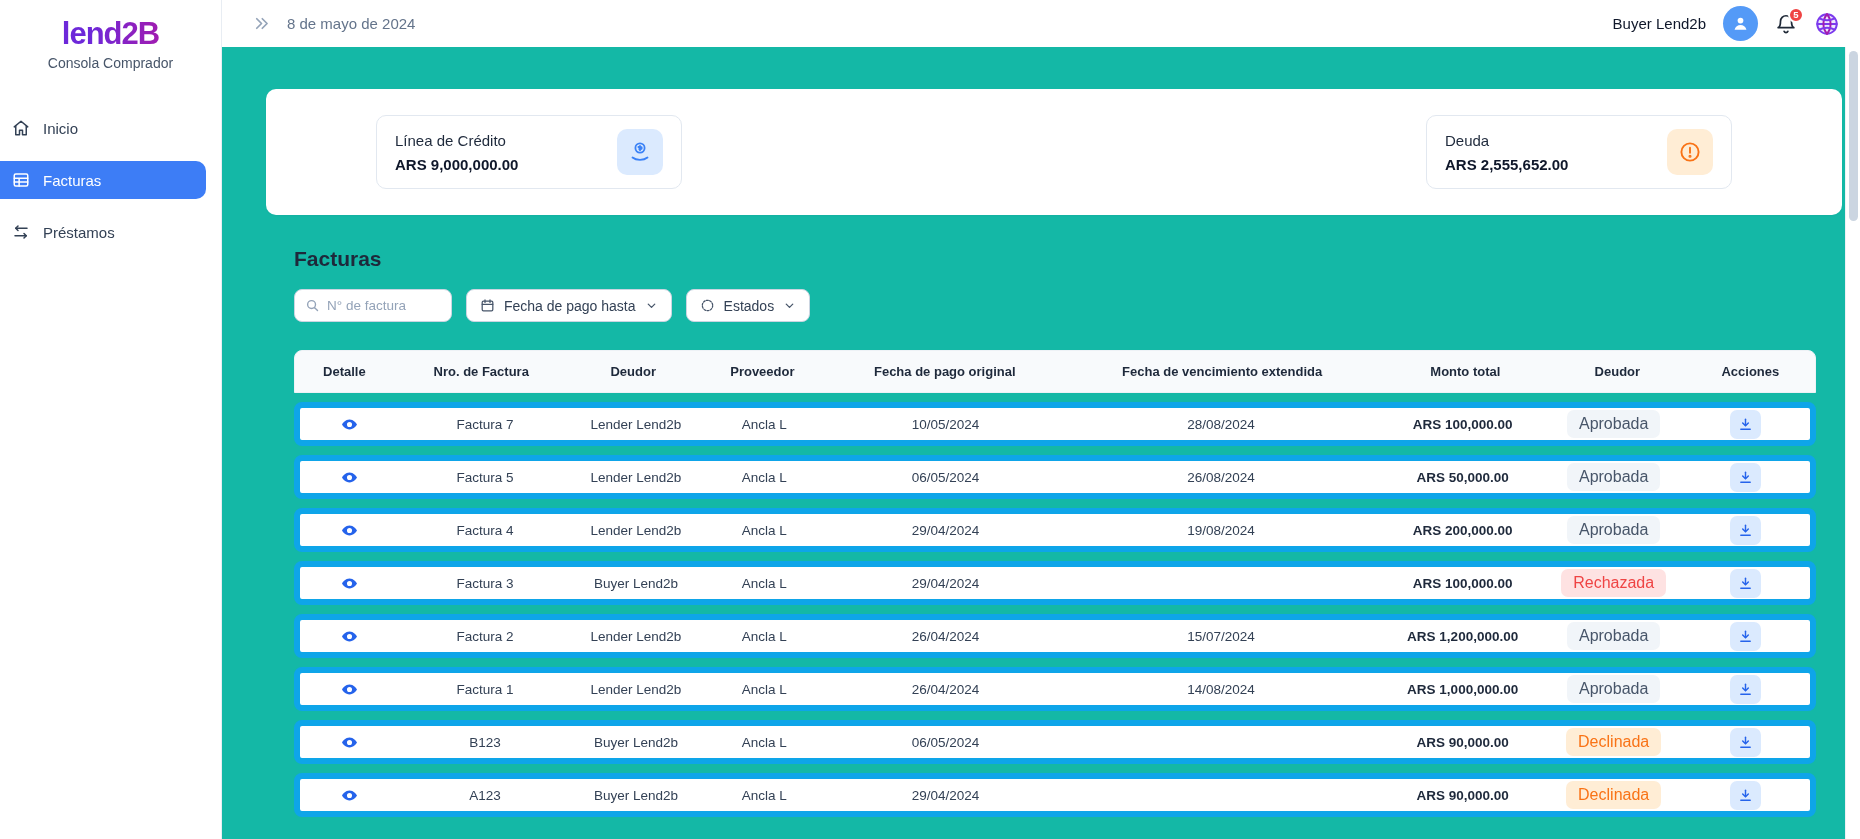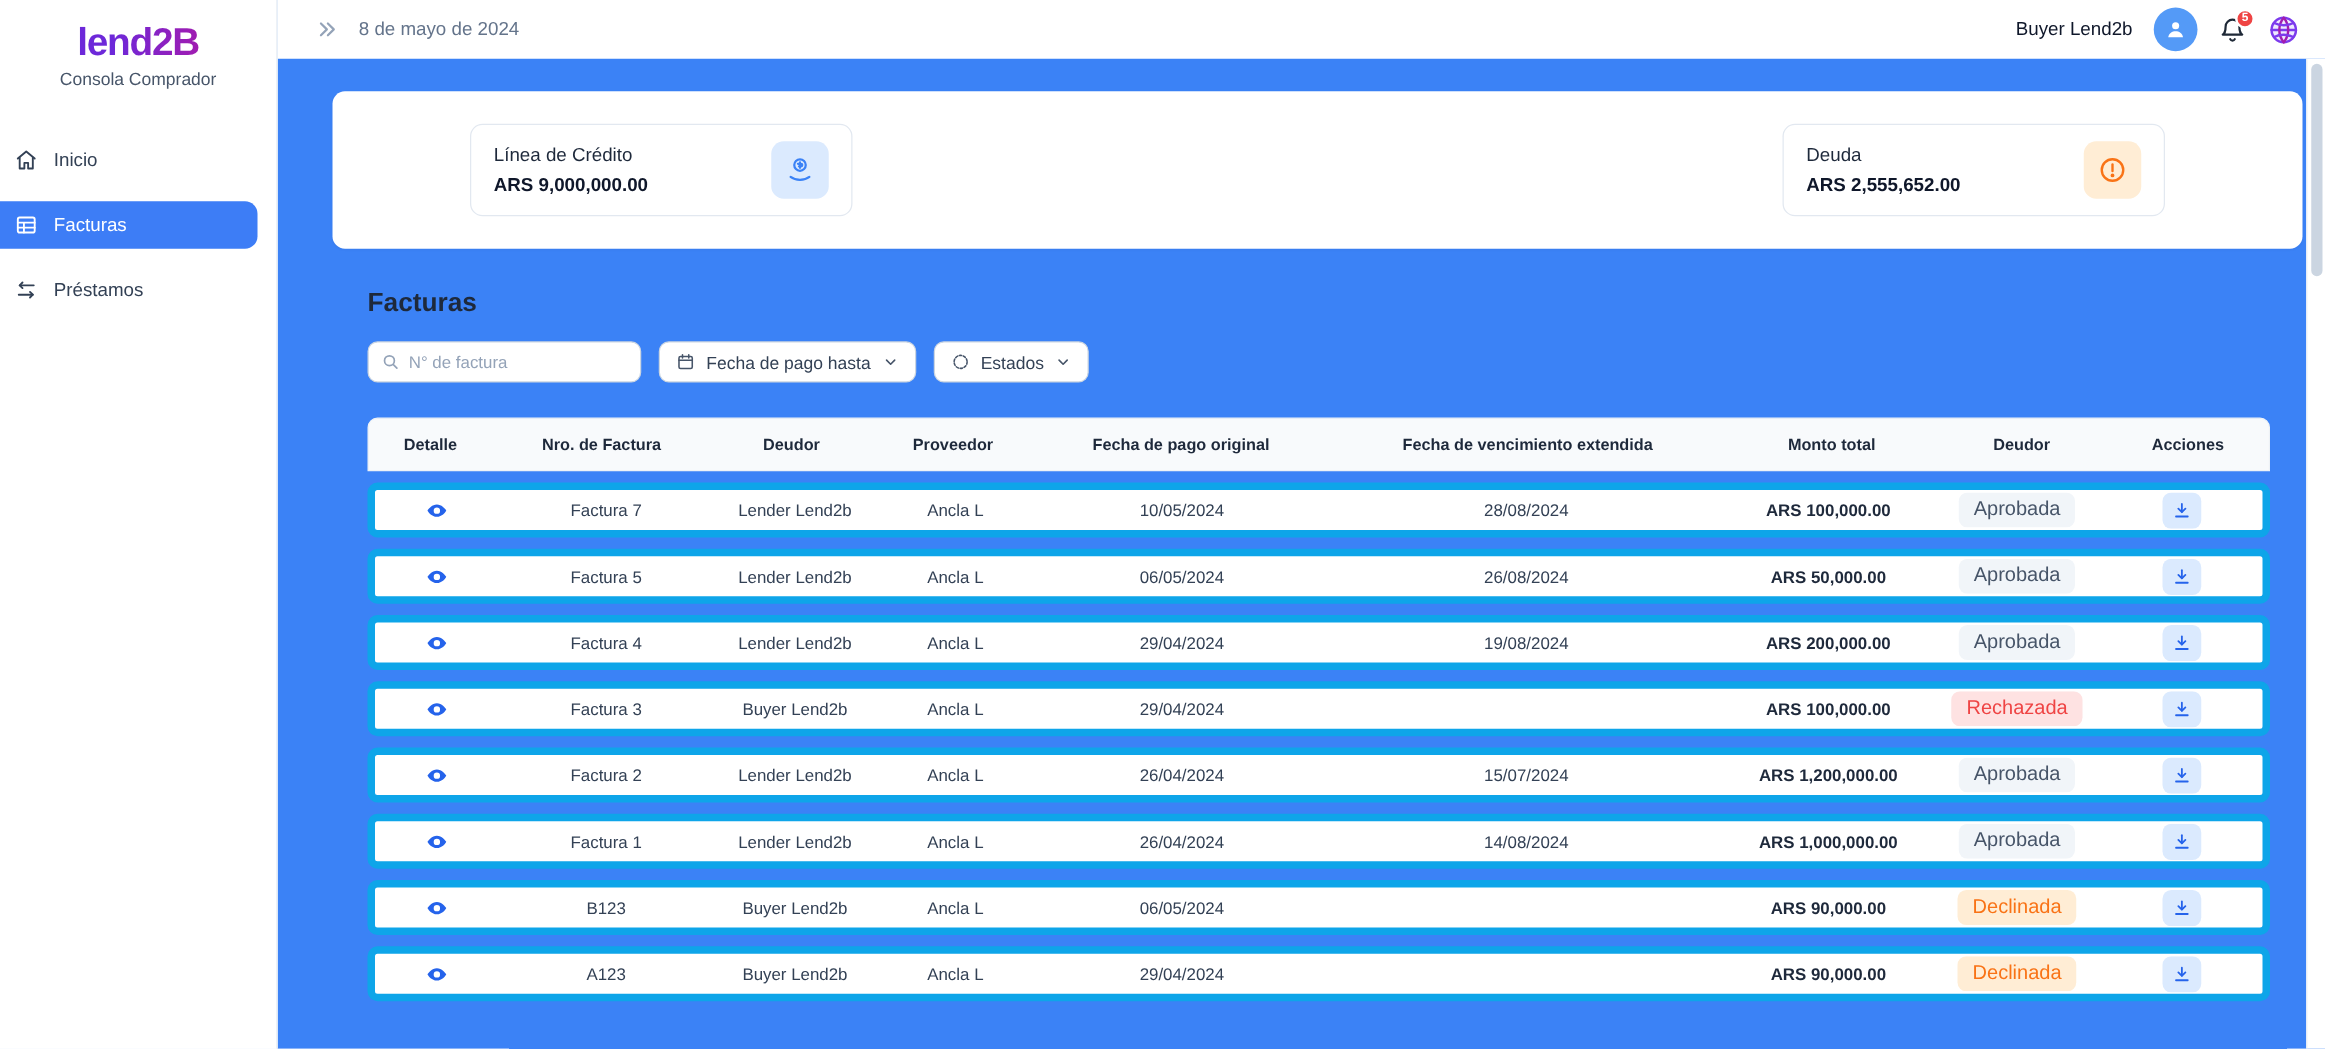--- a/index.html
+++ b/index.html
@@ -12,46 +12,46 @@
   .logo { font-size:31px; font-weight:700; letter-spacing:-1px;
           background:linear-gradient(90deg,#6d28d9 40%,#a21caf 75%,#db2777);
           -webkit-background-clip:text; background-clip:text; color:transparent; }
   .subtitle { font-size:14px; color:#475569; margin-top:3px; }
   .nav { margin-top:38px; display:flex; flex-direction:column; gap:14px; }
   .nav-item { display:flex; align-items:flex-end; gap:13px; padding:10px 12px; color:#334155; font-size:15px; cursor:pointer; width:100%; }
   .nav-item svg { width:18px; height:18px; flex-shrink:0; }
   .nav-item.active { background:#3d7df6; color:#fff; border-radius:0 10px 10px 0; width:206px; }
 
   
-  .main { flex:1; display:flex; flex-direction:column; background:#3b82f6; min-width:0; position:relative; }
+  .main { flex:1; display:flex; flex-direction:column; background:#14b8a6; min-width:0; position:relative; }
   .topbar { height:47px; background:#fff; display:flex; align-items:center; justify-content:space-between; padding:0 20px 0 30px; flex-shrink:0; }
   .topbar-left { display:flex; align-items:center; gap:16px; }
   .chevrons { color:#94a3b8; display:flex; align-items:center; }
   .date { color:#64748b; font-size:15px; }
   .topbar-right { display:flex; align-items:center; gap:17px; }
   .user-name { font-size:15px; font-weight:500; color:#0f172a; }
   .avatar { width:35px; height:35px; border-radius:50%; background:#549af7; display:flex; align-items:center; justify-content:center; cursor:pointer; }
   .bell-wrap { position:relative; cursor:pointer; display:flex; }
   .badge { position:absolute; top:-6px; right:-7px; min-width:16px; height:16px; border-radius:8px; background:#ef4444; color:#fff; font-size:9.5px; font-weight:700; display:flex; align-items:center; justify-content:center; border:2px solid #fff; padding:0 2px; }
   .globe { cursor:pointer; display:flex; }
 
-  .content { flex:1; padding:26px 18px 0 44px; overflow:hidden; }
+  .content { flex:1; padding:42px 18px 0 44px; overflow:hidden; }
 
   
   .cards-panel { background:#fff; border-radius:10px; padding:26px 110px; display:flex; justify-content:space-between; box-shadow:0 1px 2px rgba(15,23,42,.04); }
   .card { width:306px; background:#fff; border:1px solid #e2e8f0; border-radius:10px; padding:13px 18px; display:flex; justify-content:space-between; align-items:center; }
   .card-title { font-size:15px; color:#1e293b; }
   .card-amount { font-size:15px; font-weight:700; color:#0f172a; margin-top:7px; }
   .card-icon { width:46px; height:46px; border-radius:10px; display:flex; align-items:center; justify-content:center; }
 
   
   .section-inner { padding:0 26px 0 28px; }
   .section-title { font-size:21px; font-weight:600; color:#1e293b; margin-top:32px; }
   .filters { display:flex; align-items:center; gap:14px; margin-top:18px; }
-  .search-box { width:219px; height:33px; background:#fff; border:1px solid #cbd5e1; border-radius:8px; display:flex; align-items:center; padding:0 10px; gap:7px; }
+  .search-box { width:158px; height:33px; background:#fff; border:1px solid #cbd5e1; border-radius:8px; display:flex; align-items:center; padding:0 10px; gap:7px; }
   .search-box input { border:none; outline:none; width:100%; font-size:13.5px; font-family:"Liberation Sans", sans-serif; color:#334155; background:transparent; }
   .search-box input::placeholder { color:#94a3b8; }
   .filter-btn { height:33px; background:#fff; border:1px solid #cbd5e1; border-radius:8px; display:flex; align-items:center; gap:9px; padding:0 13px; font-size:14px; color:#334155; cursor:pointer; font-family:"Liberation Sans", sans-serif; }
   .filter-btn svg { flex-shrink:0; }
 
   
   .table { margin-top:28px; }
   .thead, .trow { display:grid; grid-template-columns:6.5% 11.5% 8.5% 8.5% 15.5% 21% 11% 9% 8.5%; align-items:center; text-align:center; }
   .thead { background:#f8fafc; border:1px solid #eef2f6; border-radius:8px 8px 0 0; height:43px; font-size:13px; font-weight:700; color:#1e293b; }
   .trow { background:#fff; border:6px solid #0ea5e9; border-radius:8px; height:44px; margin-top:9px; font-size:13.5px; color:#334155; }

